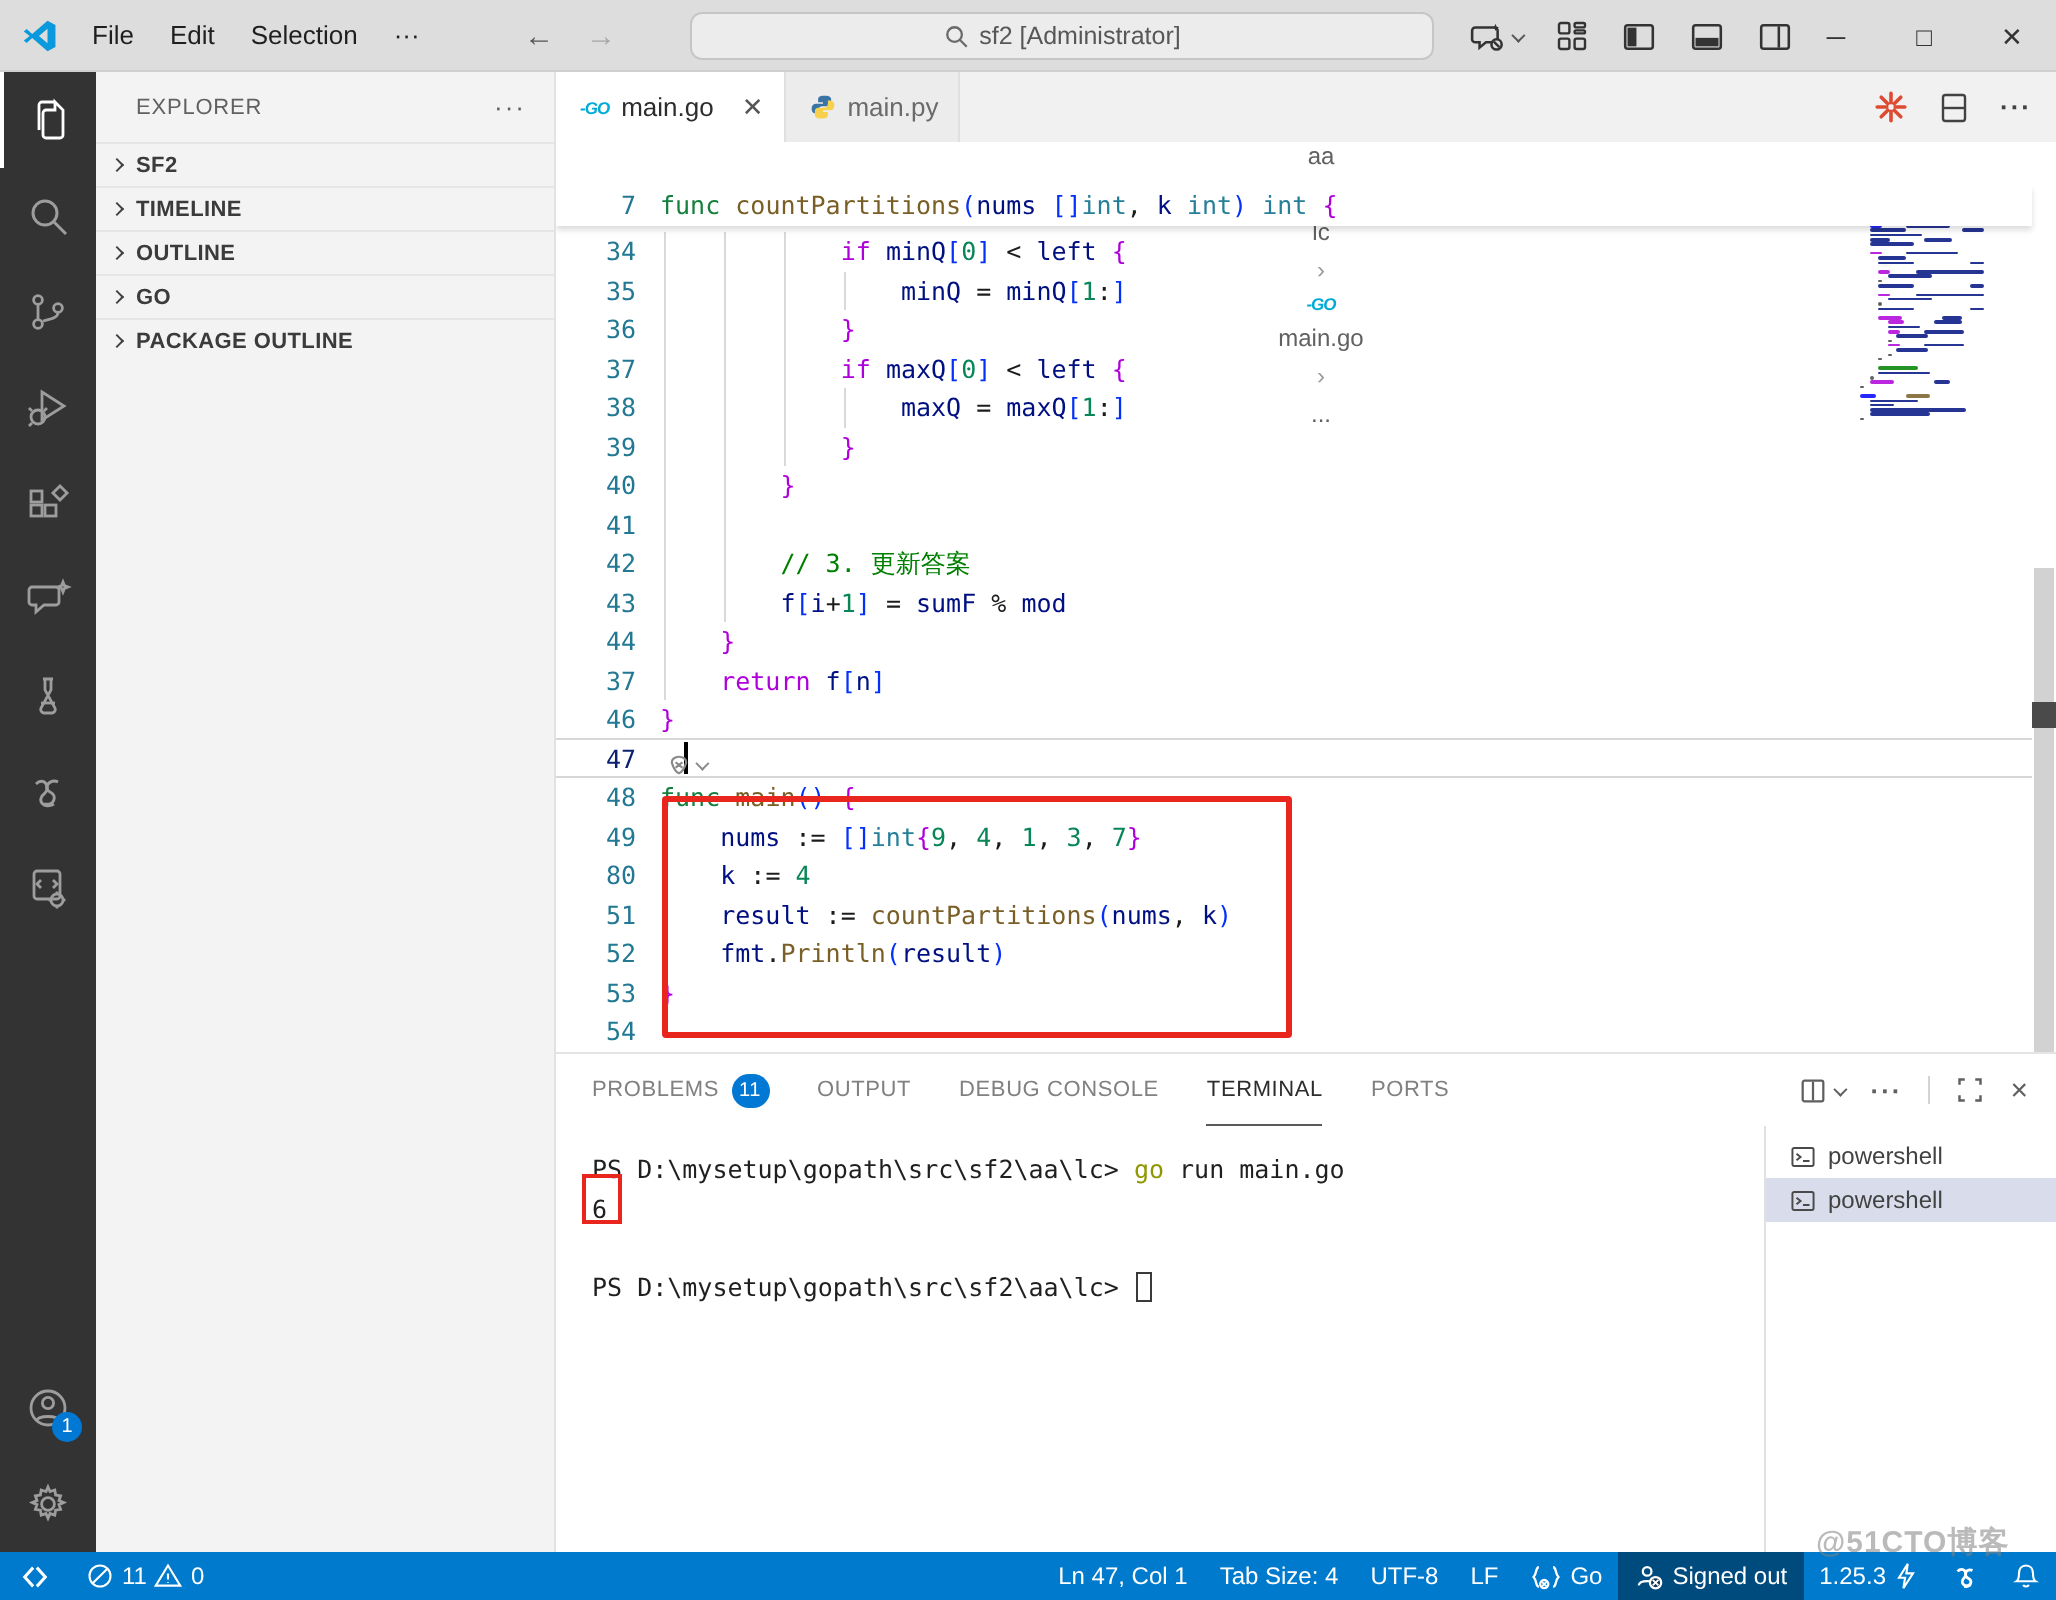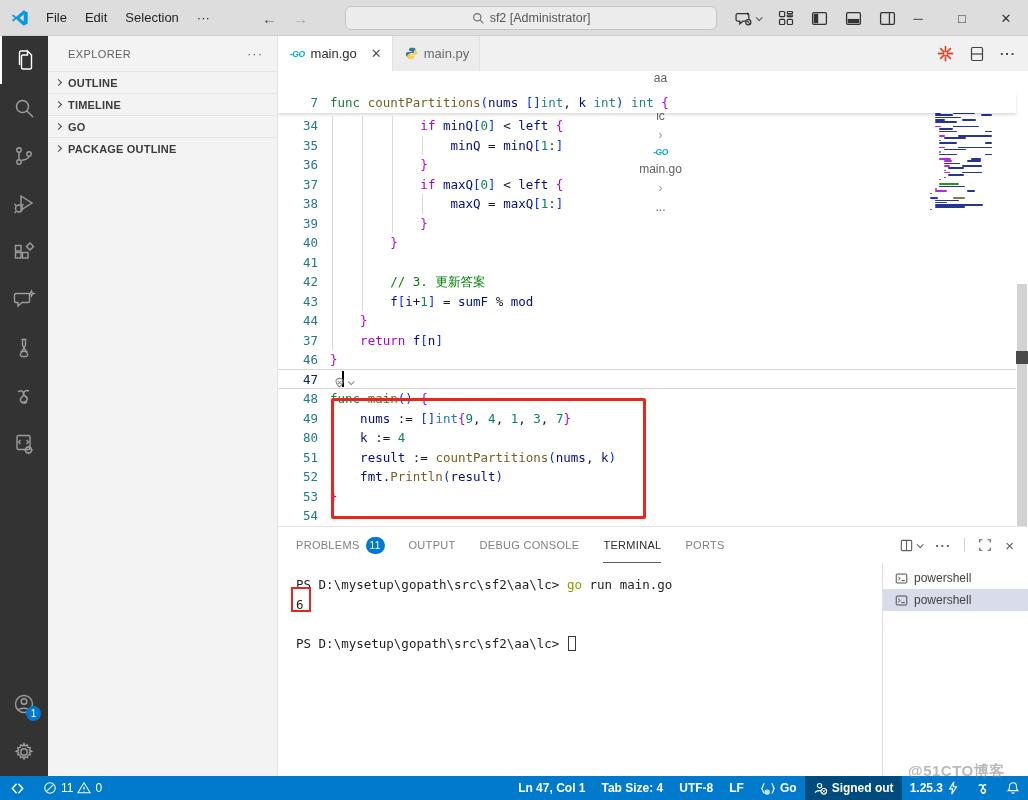--- a/index.html
+++ b/index.html
@@ -81,21 +81,21 @@
   .term-line { height: 19.5px; line-height: 19.5px; white-space: pre; }
   .tk-cmd { color: #8f9800; }
   .term-cursor { display: inline-block; width: 8px; height: 15px; border: 1.3px solid #3a3a3a; vertical-align: -3px; margin-left: 1px; }
   .term-list { width: 146px; border-left: 1px solid #e0e0e0; padding-top: 4px; }
   .tl-row { height: 22px; display: flex; align-items: center; gap: 6px; padding-left: 12px; font-size: 12px; color: #424242; }
   .tl-row.selected { background: #d8dcEB; background: #d9ddeb; }
   
   .statusbar { height: 24px; background: #007acc; color: #fff; display: flex; align-items: center; font-size: 12px; }
   .sb-item { padding: 0 8px; display: flex; align-items: center; gap: 4px; height: 100%; }
   .sb-item svg { display: block; }
-  .sb-right { margin-left: auto; display: flex; height: 100%; align-items: center; font-weight: bold; }
+  .sb-right { margin-left: auto; display: flex; height: 100%; align-items: center; }
   .sb-item.dark { background: rgba(0,0,0,.38); }
   .remote { padding: 0 10px; font-weight: bold; letter-spacing: -2px; font-size: 13px; }
   
   .annotation { position: absolute; border: 3px solid #e8261d; z-index: 40; pointer-events: none; }
   #anno-code { left: 331px; top: 398px; width: 315px; height: 121px; border-radius: 2px; }
   #anno-output { left: 291px; top: 587px; width: 20px; height: 25px; border-width: 2.5px; }
   .watermark { position: absolute; left: 908px; top: 762px; z-index: 50; color: rgba(130,130,130,.55); font-size: 15px; font-weight: bold; letter-spacing: .5px; pointer-events: none; }
 </style>
 </head>
 <body>
@@ -242,25 +242,29 @@
       </div>
 
     <div class="sidebar">
       <div class="sb-header">
         <span>EXPLORER</span>
         <span class="dots">···</span>
       </div>
       <div id="sb-sections">
           <div class="sb-section">
             <span class="chev"></span>
-            <span>OUTLINE</span>
+            <span>SF2</span>
           </div>
           <div class="sb-section">
             <span class="chev"></span>
             <span>TIMELINE</span>
+          </div>
+          <div class="sb-section">
+            <span class="chev"></span>
+            <span>OUTLINE</span>
           </div>
           <div class="sb-section">
             <span class="chev"></span>
             <span>GO</span>
           </div>
           <div class="sb-section">
             <span class="chev"></span>
             <span>PACKAGE OUTLINE</span>
           </div>
         </div>

